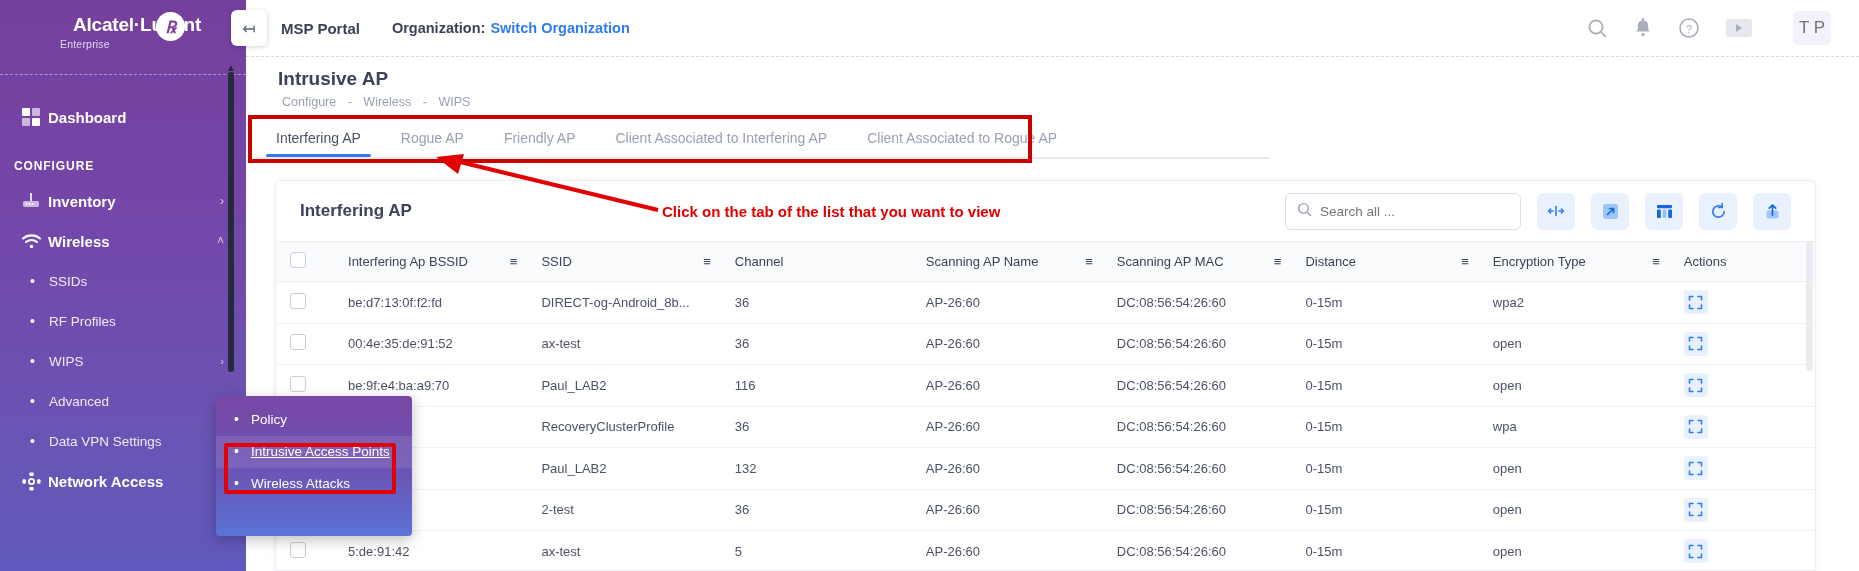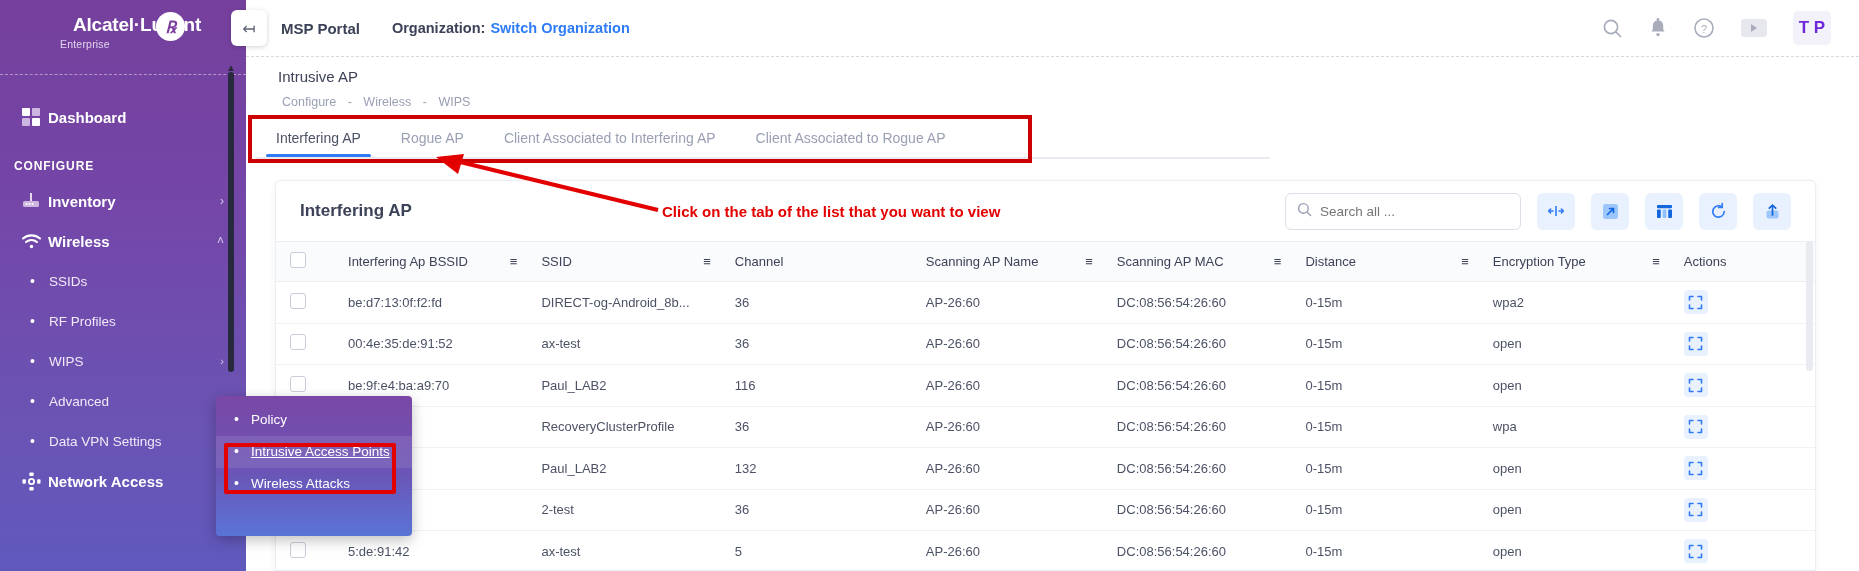--- a/index.html
+++ b/index.html
@@ -110,26 +110,26 @@
   .top-right { margin-left: auto; display: flex; align-items: center; gap: 26px; padding-right: 28px; }
   .top-ico { color: #a9acbb; cursor: pointer; display:flex; align-items:center; }
   .play-box {
     width: 26px; height: 18px; background: #e7e8ee; border-radius: 3px;
     display:flex; align-items:center; justify-content:center; cursor:pointer;
   }
   .play-box::after { content:""; border-left: 6px solid #a9acbb; border-top: 4px solid transparent; border-bottom: 4px solid transparent; }
   .avatar {
     width: 38px; height: 34px; background: #f3f2fa; border-radius: 5px;
     display:flex; align-items:center; justify-content:center; gap:4px;
-    color: #6d28d9; font-size: 17px; font-weight: 700; cursor: pointer;
+    color: #737373; font-size: 17px; font-weight: 400; cursor: pointer; margin-left: 15px;
   }
 
   
   .page-head { position: absolute; left: 246px; top: 57px; width: 1613px; height: 56px; background: #ffffff; }
-  .page-title { position:absolute; left:32px; top:11px; font-size:15px; font-weight:400; color:#3c4257; }
+  .page-title { position:absolute; left:32px; top:11px; font-size:19px; font-weight:700; color:#3c4257; }
   .crumb { position:absolute; left:32px; top:38px; font-size:12.5px; color:#9aa0b4; }
   .crumb span { margin: 0 4px; }
 
   
   .tabbar {
     position: absolute; left: 246px; top: 113px;
     width: 1613px; height: 50px;
     background: #ffffff;
     display: flex; align-items: center;
     padding-left: 10px;
@@ -364,20 +364,23 @@
     </div>
   </div>
 
   <div class="tabs-underline"></div>
   <div class="tabbar">
     <div class="tab active">
       <span>Interfering AP</span>
     </div>
     <div class="tab">
       <span>Rogue AP</span>
+    </div>
+    <div class="tab">
+      <span>Friendly AP</span>
     </div>
     <div class="tab">
       <span>Client Associated to Interfering AP</span>
     </div>
     <div class="tab">
       <span>Client Associated to Rogue AP</span>
     </div>
   </div>
   <div class="tab-highlight"></div>
 

